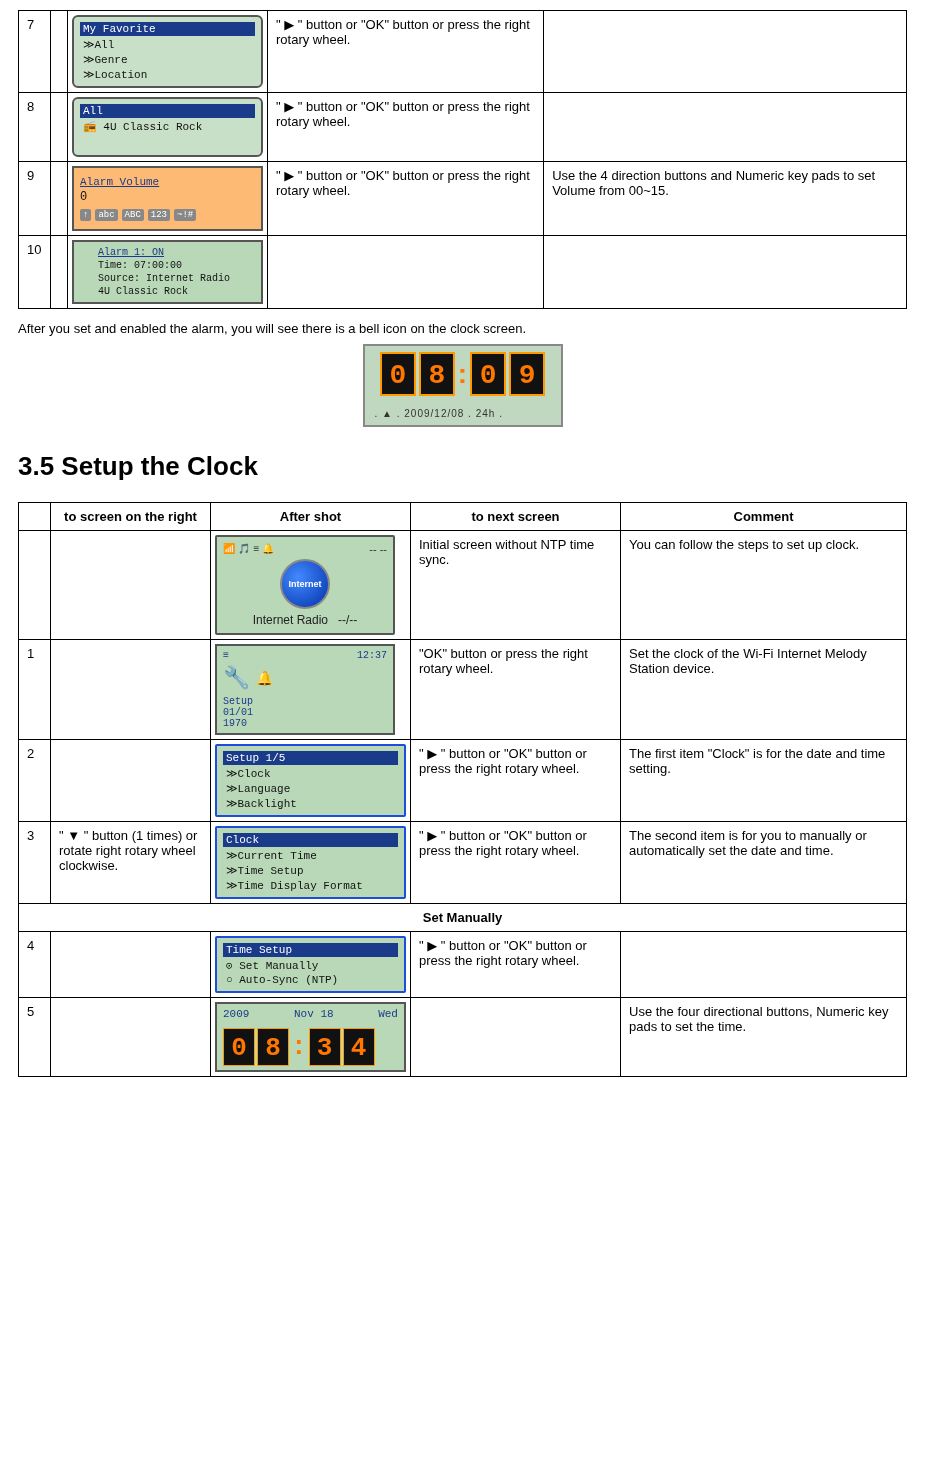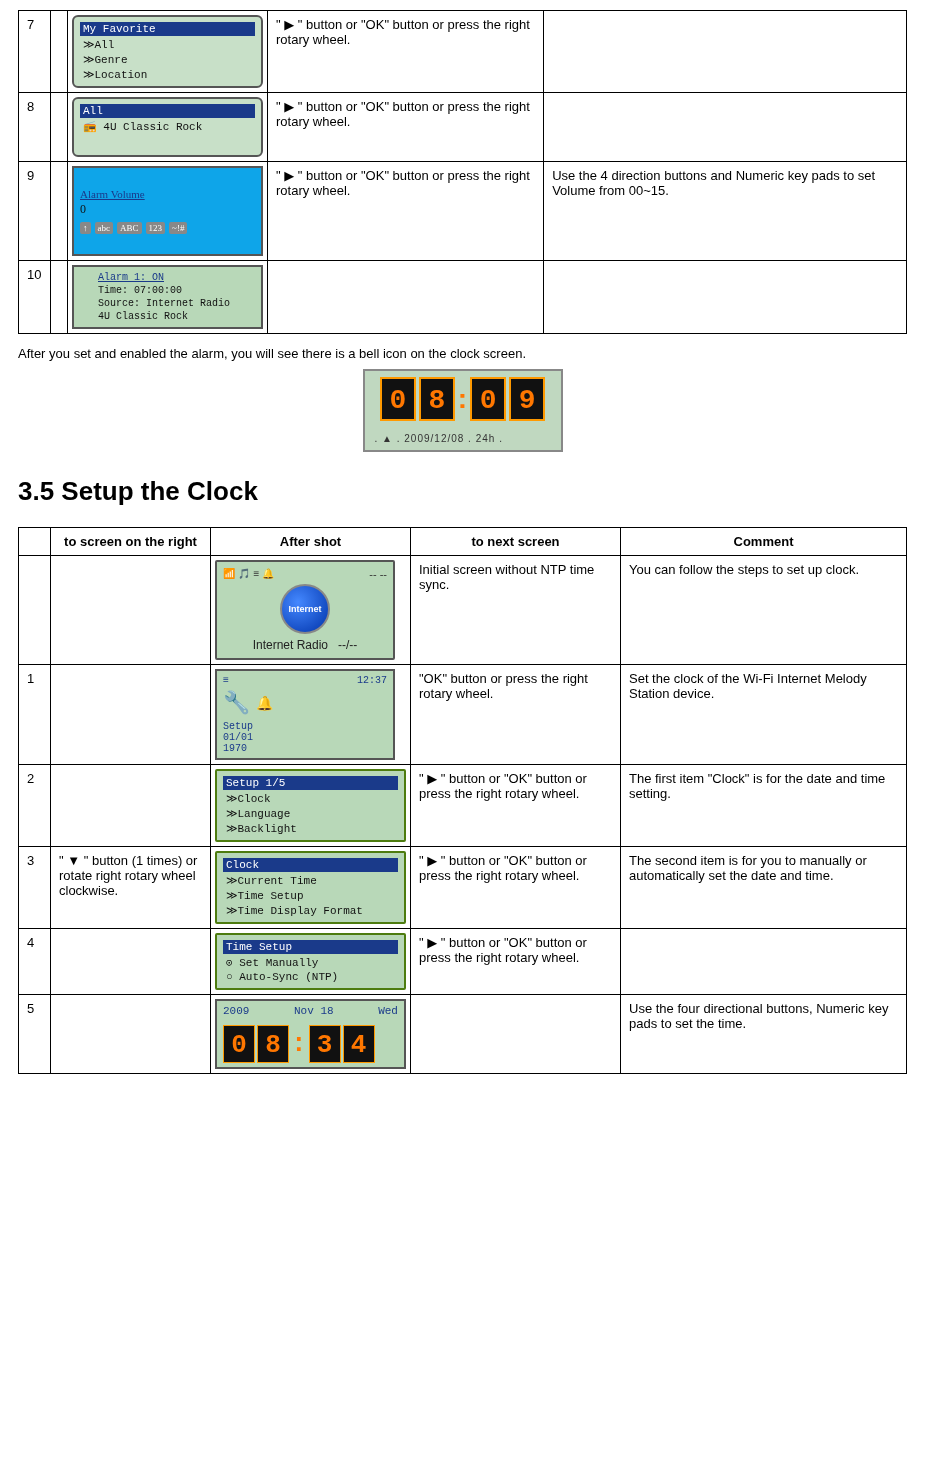--- a/index.html
+++ b/index.html
@@ -88,21 +88,21 @@
       text-align: center;
       font-weight: bold;
       background: #fff;
       border: 1px solid #000;
       padding: 6px;
     }
 
     
     .screen-setup {
       background: #b8d8b8;
-      border: 2px solid #4d7c0f;
+      border: 2px solid #1d4ed8;
       border-radius: 2px;
       padding: 4px 6px;
       font-size: 11px;
       min-height: 55px;
       font-family: 'Courier New', monospace;
     }
 
     .screen-setup .hl {
       background: #1a3a8a;
       color: #fff;
@@ -268,24 +268,24 @@
     .aclock-bottom {
       text-align: left;
       font-size: 10px;
       color: #333;
       margin-top: 12px;
       letter-spacing: 1px;
     }
 
     
     .vol-screen {
-      background: #0ea5e9;
+      background: #fdba74;
       border: 2px solid #555;
-      padding: 20px 6px;
-      font-family: Liberation Serif, serif;
+      padding: 8px 6px;
+      font-family: Liberation Mono, monospace;
       font-size: 11px;
       min-height: 60px;
     }
 
     .vol-label {
       display: block;
       font-size: 11px;
       color: #1a3a8a;
       text-decoration: underline;
     }
@@ -482,20 +482,23 @@
           <span class="hl">Clock</span>
           <span class="nl">≫Current Time</span>
           <span class="nl">≫Time Setup</span>
           <span class="nl">≫Time Display Format</span>
         </div>
       </td>
       <td>" ▶ " button or "OK" button or press the right rotary wheel.</td>
       <td>The second item is for you to manually or automatically set the date and time.</td>
     </tr>
 
+    <tr class="set-manually-row">
+      <td colspan="5">Set Manually</td>
+    </tr>
 
     <tr>
       <td class="row-num">4</td>
       <td></td>
       <td class="screen-shot-cell">
         <div class="screen-setup">
           <span class="hl">Time Setup</span>
           <span class="nl">⊙ Set Manually</span>
           <span class="nl">○ Auto-Sync (NTP)</span>
         </div>

